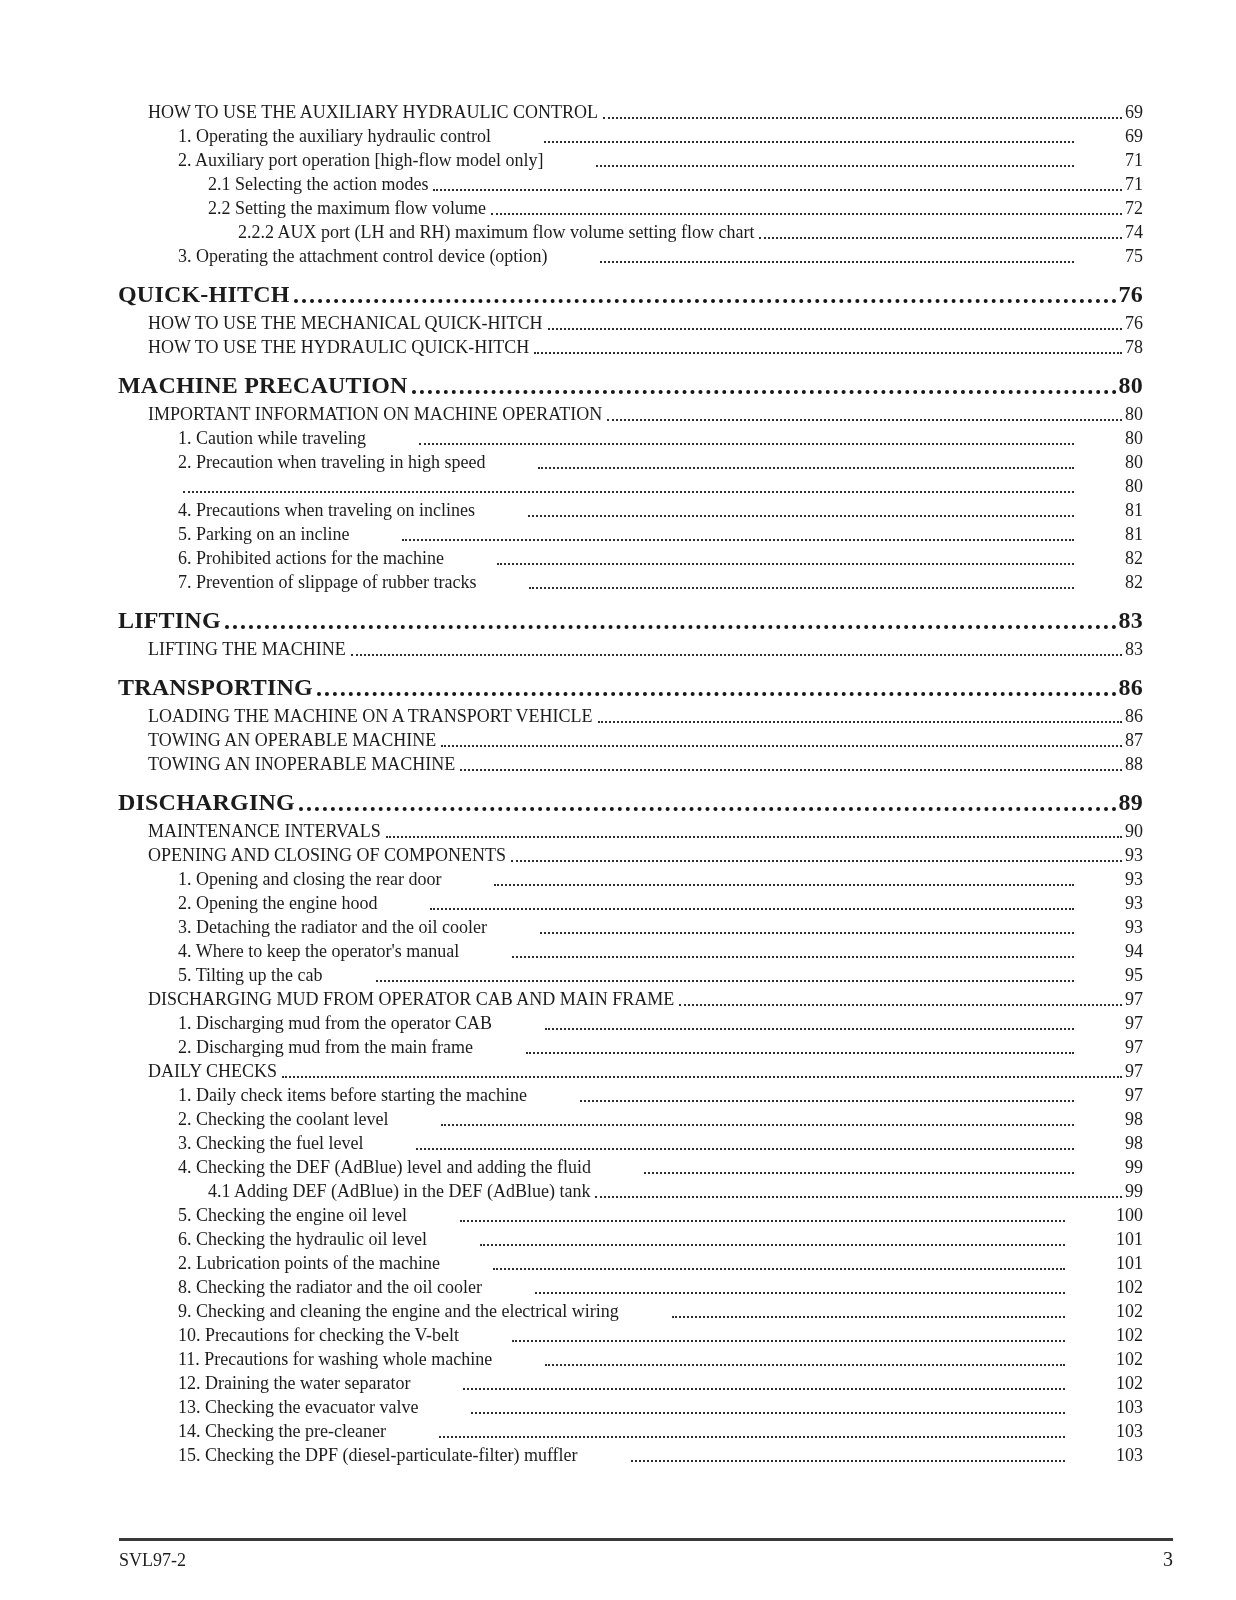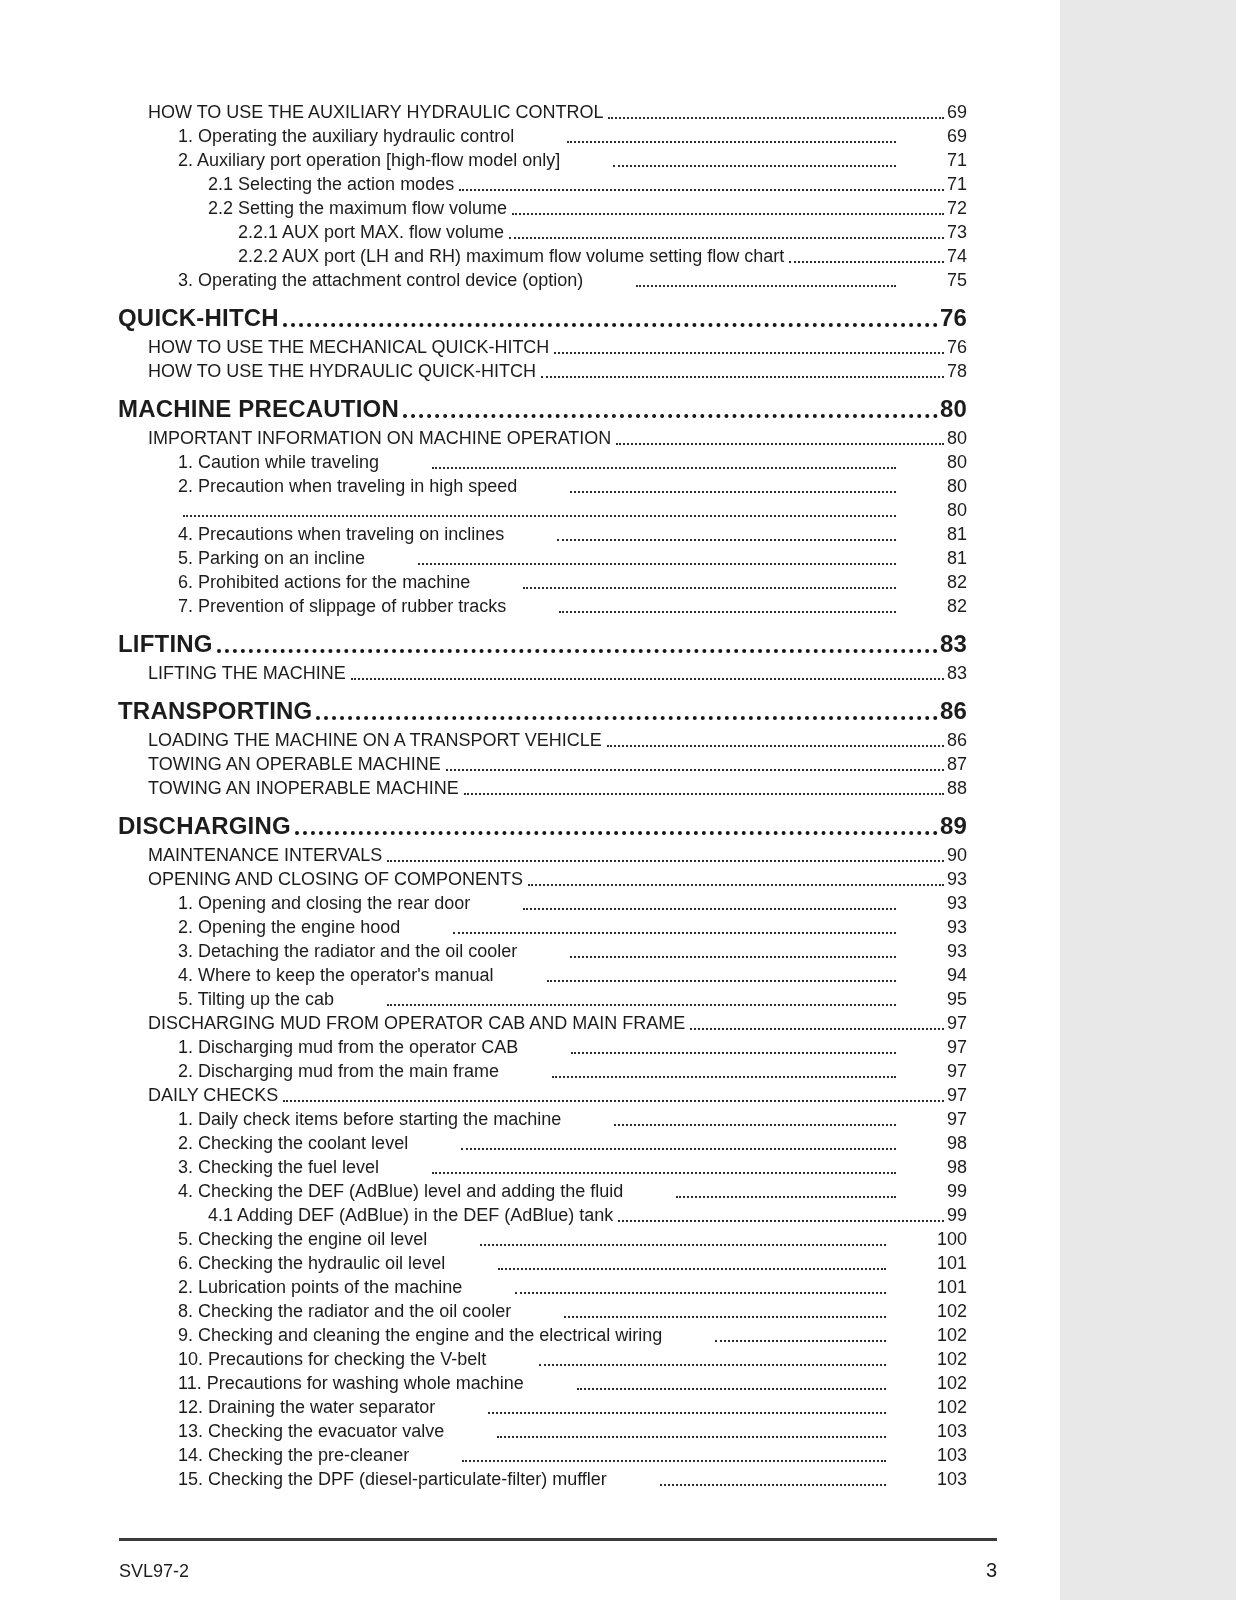--- a/index.html
+++ b/index.html
@@ -2,24 +2,24 @@
 <html><head>
 <meta charset="utf-8">
 <style>
   html, body {
     margin: 0;
     padding: 0;
     background: #e8e8e8;
   }
   .page {
     position: relative;
-    width: 1060px;
+    width: 1236px;
     height: 1600px;
     background: #ffffff;
-    font-family: Liberation Sans, sans-serif;
+    font-family: Liberation Serif, serif;
     color: #1c1c1c;
     overflow: hidden;
   }
   .toc {
     position: absolute;
     top: 100px;
     left: 118px;
     right: 93px;
   }
   .row {
@@ -63,21 +63,21 @@
     position: absolute;
     left: 119px;
     right: 63px;
     top: 1538px;
     border-top: 3px solid #3a3a3a;
   }
   .footer-inner {
     display: flex;
     justify-content: space-between;
     align-items: baseline;
-    padding-top: 18px;
+    padding-top: 7px;
   }
   .footer-model {
     font-size: 18px;
     color: #1c1c1c;
   }
   .footer-page {
     font-size: 20px;
     color: #1c1c1c;
   }
 </style>
@@ -103,25 +103,20 @@
       </div>
       <div class="row item indent-3">
         <span class="label">2.1 Selecting the action modes</span>
         <span class="dots"></span>
         <span class="page-num">71</span>
       </div>
       <div class="row item indent-3">
         <span class="label">2.2 Setting the maximum flow volume</span>
         <span class="dots"></span>
         <span class="page-num">72</span>
-      </div>
-      <div class="row item indent-4">
-        <span class="label">2.2.1 AUX port MAX. flow volume</span>
-        <span class="dots"></span>
-        <span class="page-num">73</span>
       </div>
       <div class="row item indent-4">
         <span class="label">2.2.2 AUX port (LH and RH) maximum flow volume setting flow chart</span>
         <span class="dots"></span>
         <span class="page-num">74</span>
       </div>
       <div class="row item indent-2">
         <span class="label">3. Operating the attachment control device (option)</span>
         <span class="dots"></span>
         <span class="page-num">75</span>

